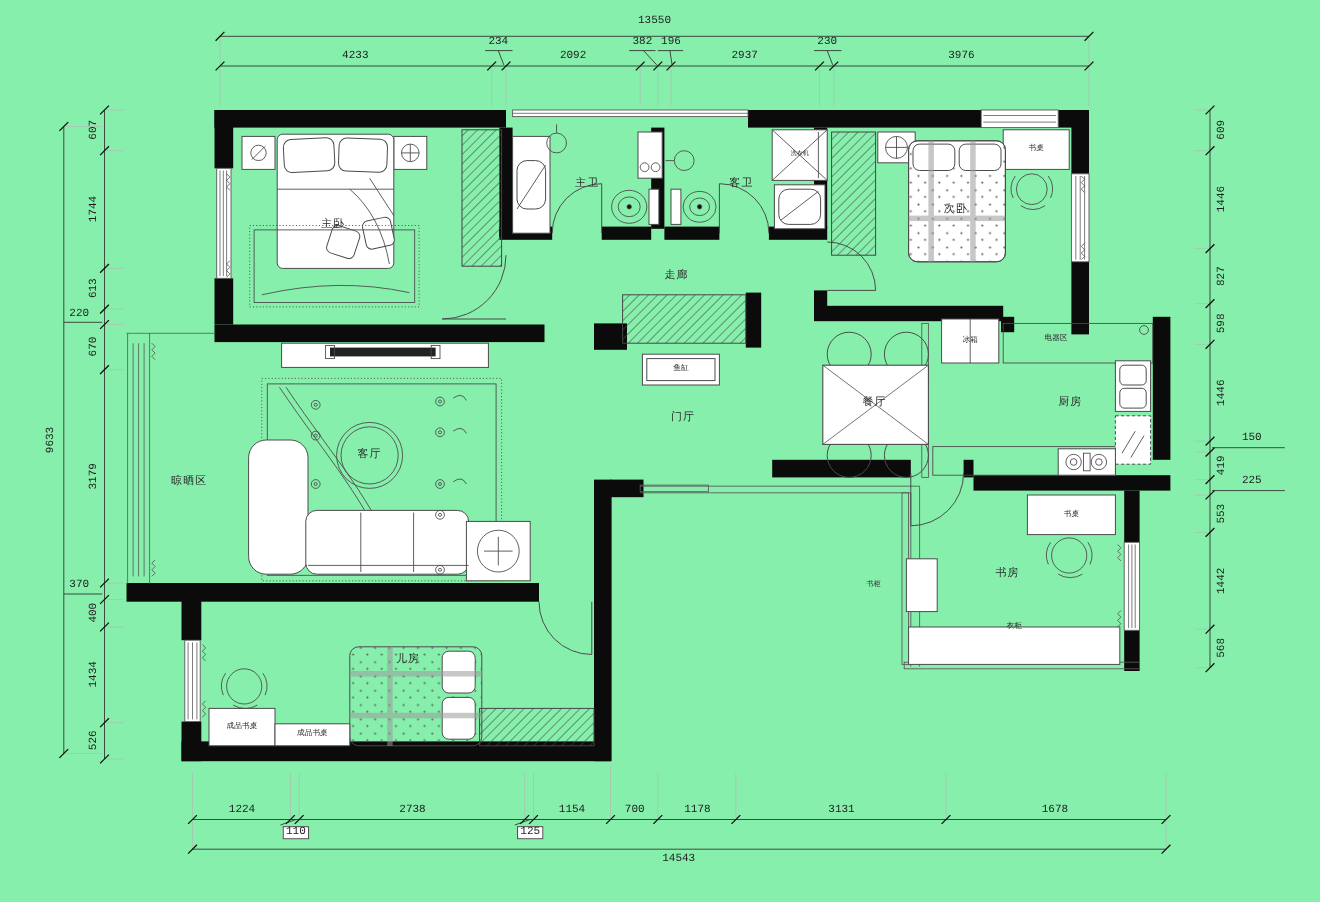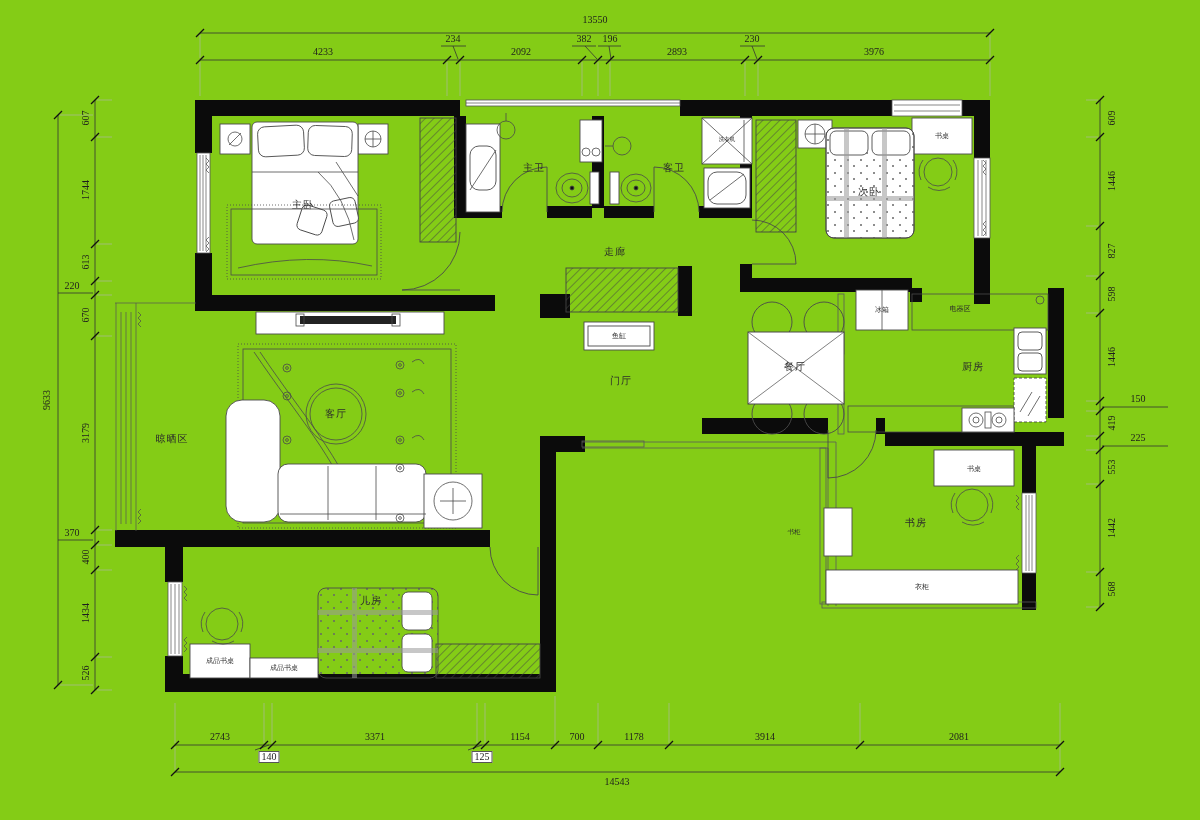--- a/index.html
+++ b/index.html
@@ -1,17 +1,17 @@
 <!DOCTYPE html>
 <html><head>
 <meta charset="utf-8">
 <style>
   html,body{margin:0;padding:0;background:#fff;}
-  #plan{position:relative;width:1200px;height:820px;background:#84cc16;
-        font-family:Liberation Serif, serif;overflow:hidden;}
+  #plan{position:relative;width:1200px;height:820px;background:#86efac;
+        font-family:Liberation Mono, monospace;overflow:hidden;}
   #plan svg{position:absolute;left:0;top:0;}
   .lbl{position:absolute;transform:translate(-50%,-50%);font-size:10px;color:#2b2b2b;
        white-space:nowrap;letter-spacing:1px;line-height:1;}
   .dimlbl{font-size:10px;color:#1e1e1e;letter-spacing:0;}
   .v{transform:translate(-50%,-50%) rotate(-90deg);}
   .box{border:1px solid #555;padding:0 2px;background:#fff;}
   .s7{font-size:7px;letter-spacing:0;}
   .s6{font-size:6.5px;letter-spacing:0;}
   .s5{font-size:5.5px;letter-spacing:0;}
 </style>
@@ -474,33 +474,33 @@
 </svg>
 
 <div>
 
   <span class="lbl dimlbl" style="left:595px;top:20px">13550</span>
   <span class="lbl dimlbl" style="left:323px;top:52px">4233</span>
   <span class="lbl dimlbl" style="left:453px;top:39px">234</span>
   <span class="lbl dimlbl" style="left:521px;top:52px">2092</span>
   <span class="lbl dimlbl" style="left:584px;top:39px">382</span>
   <span class="lbl dimlbl" style="left:610px;top:39px">196</span>
-  <span class="lbl dimlbl" style="left:677px;top:52px">2893</span>
+  <span class="lbl dimlbl" style="left:677px;top:52px">2937</span>
   <span class="lbl dimlbl" style="left:752px;top:39px">230</span>
   <span class="lbl dimlbl" style="left:874px;top:52px">3976</span>
 
-  <span class="lbl dimlbl" style="left:220px;top:737px">2743</span>
-  <span class="lbl dimlbl box" style="left:269px;top:757px">140</span>
-  <span class="lbl dimlbl" style="left:375px;top:737px">3371</span>
+  <span class="lbl dimlbl" style="left:220px;top:737px">1224</span>
+  <span class="lbl dimlbl box" style="left:269px;top:757px">110</span>
+  <span class="lbl dimlbl" style="left:375px;top:737px">2738</span>
   <span class="lbl dimlbl box" style="left:482px;top:757px">125</span>
   <span class="lbl dimlbl" style="left:520px;top:737px">1154</span>
   <span class="lbl dimlbl" style="left:577px;top:737px">700</span>
   <span class="lbl dimlbl" style="left:634px;top:737px">1178</span>
-  <span class="lbl dimlbl" style="left:765px;top:737px">3914</span>
-  <span class="lbl dimlbl" style="left:959px;top:737px">2081</span>
+  <span class="lbl dimlbl" style="left:765px;top:737px">3131</span>
+  <span class="lbl dimlbl" style="left:959px;top:737px">1678</span>
   <span class="lbl dimlbl" style="left:617px;top:782px">14543</span>
 
   <span class="lbl dimlbl v" style="left:47px;top:400px">9633</span>
   <span class="lbl dimlbl v" style="left:86px;top:118px">607</span>
   <span class="lbl dimlbl v" style="left:86px;top:190px">1744</span>
   <span class="lbl dimlbl v" style="left:86px;top:262px">613</span>
   <span class="lbl dimlbl" style="left:72px;top:286px">220</span>
   <span class="lbl dimlbl v" style="left:86px;top:315px">670</span>
   <span class="lbl dimlbl v" style="left:86px;top:433px">3179</span>
   <span class="lbl dimlbl" style="left:72px;top:533px">370</span>
@@ -533,18 +533,18 @@
   <span class="lbl" style="left:371px;top:601px">儿房</span>
   <span class="lbl" style="left:172px;top:439px">晾晒区</span>
 
   <span class="lbl s7" style="left:619px;top:336px">鱼缸</span>
   <span class="lbl s7" style="left:882px;top:310px">冰箱</span>
   <span class="lbl s7" style="left:960px;top:309px">电器区</span>
   <span class="lbl s5" style="left:727px;top:140px">洗衣机</span>
   <span class="lbl s7" style="left:942px;top:136px">书桌</span>
   <span class="lbl s7" style="left:974px;top:469px">书桌</span>
   <span class="lbl s6" style="left:794px;top:532px">书柜</span>
-  <span class="lbl s7" style="left:922px;top:587px">衣柜</span>
+  <span class="lbl s7" style="left:922px;top:570px">衣柜</span>
   <span class="lbl s7" style="left:220px;top:661px">成品书桌</span>
   <span class="lbl s7" style="left:284px;top:668px">成品书桌</span>
 </div>
 
 </div>
 
 </body></html>

